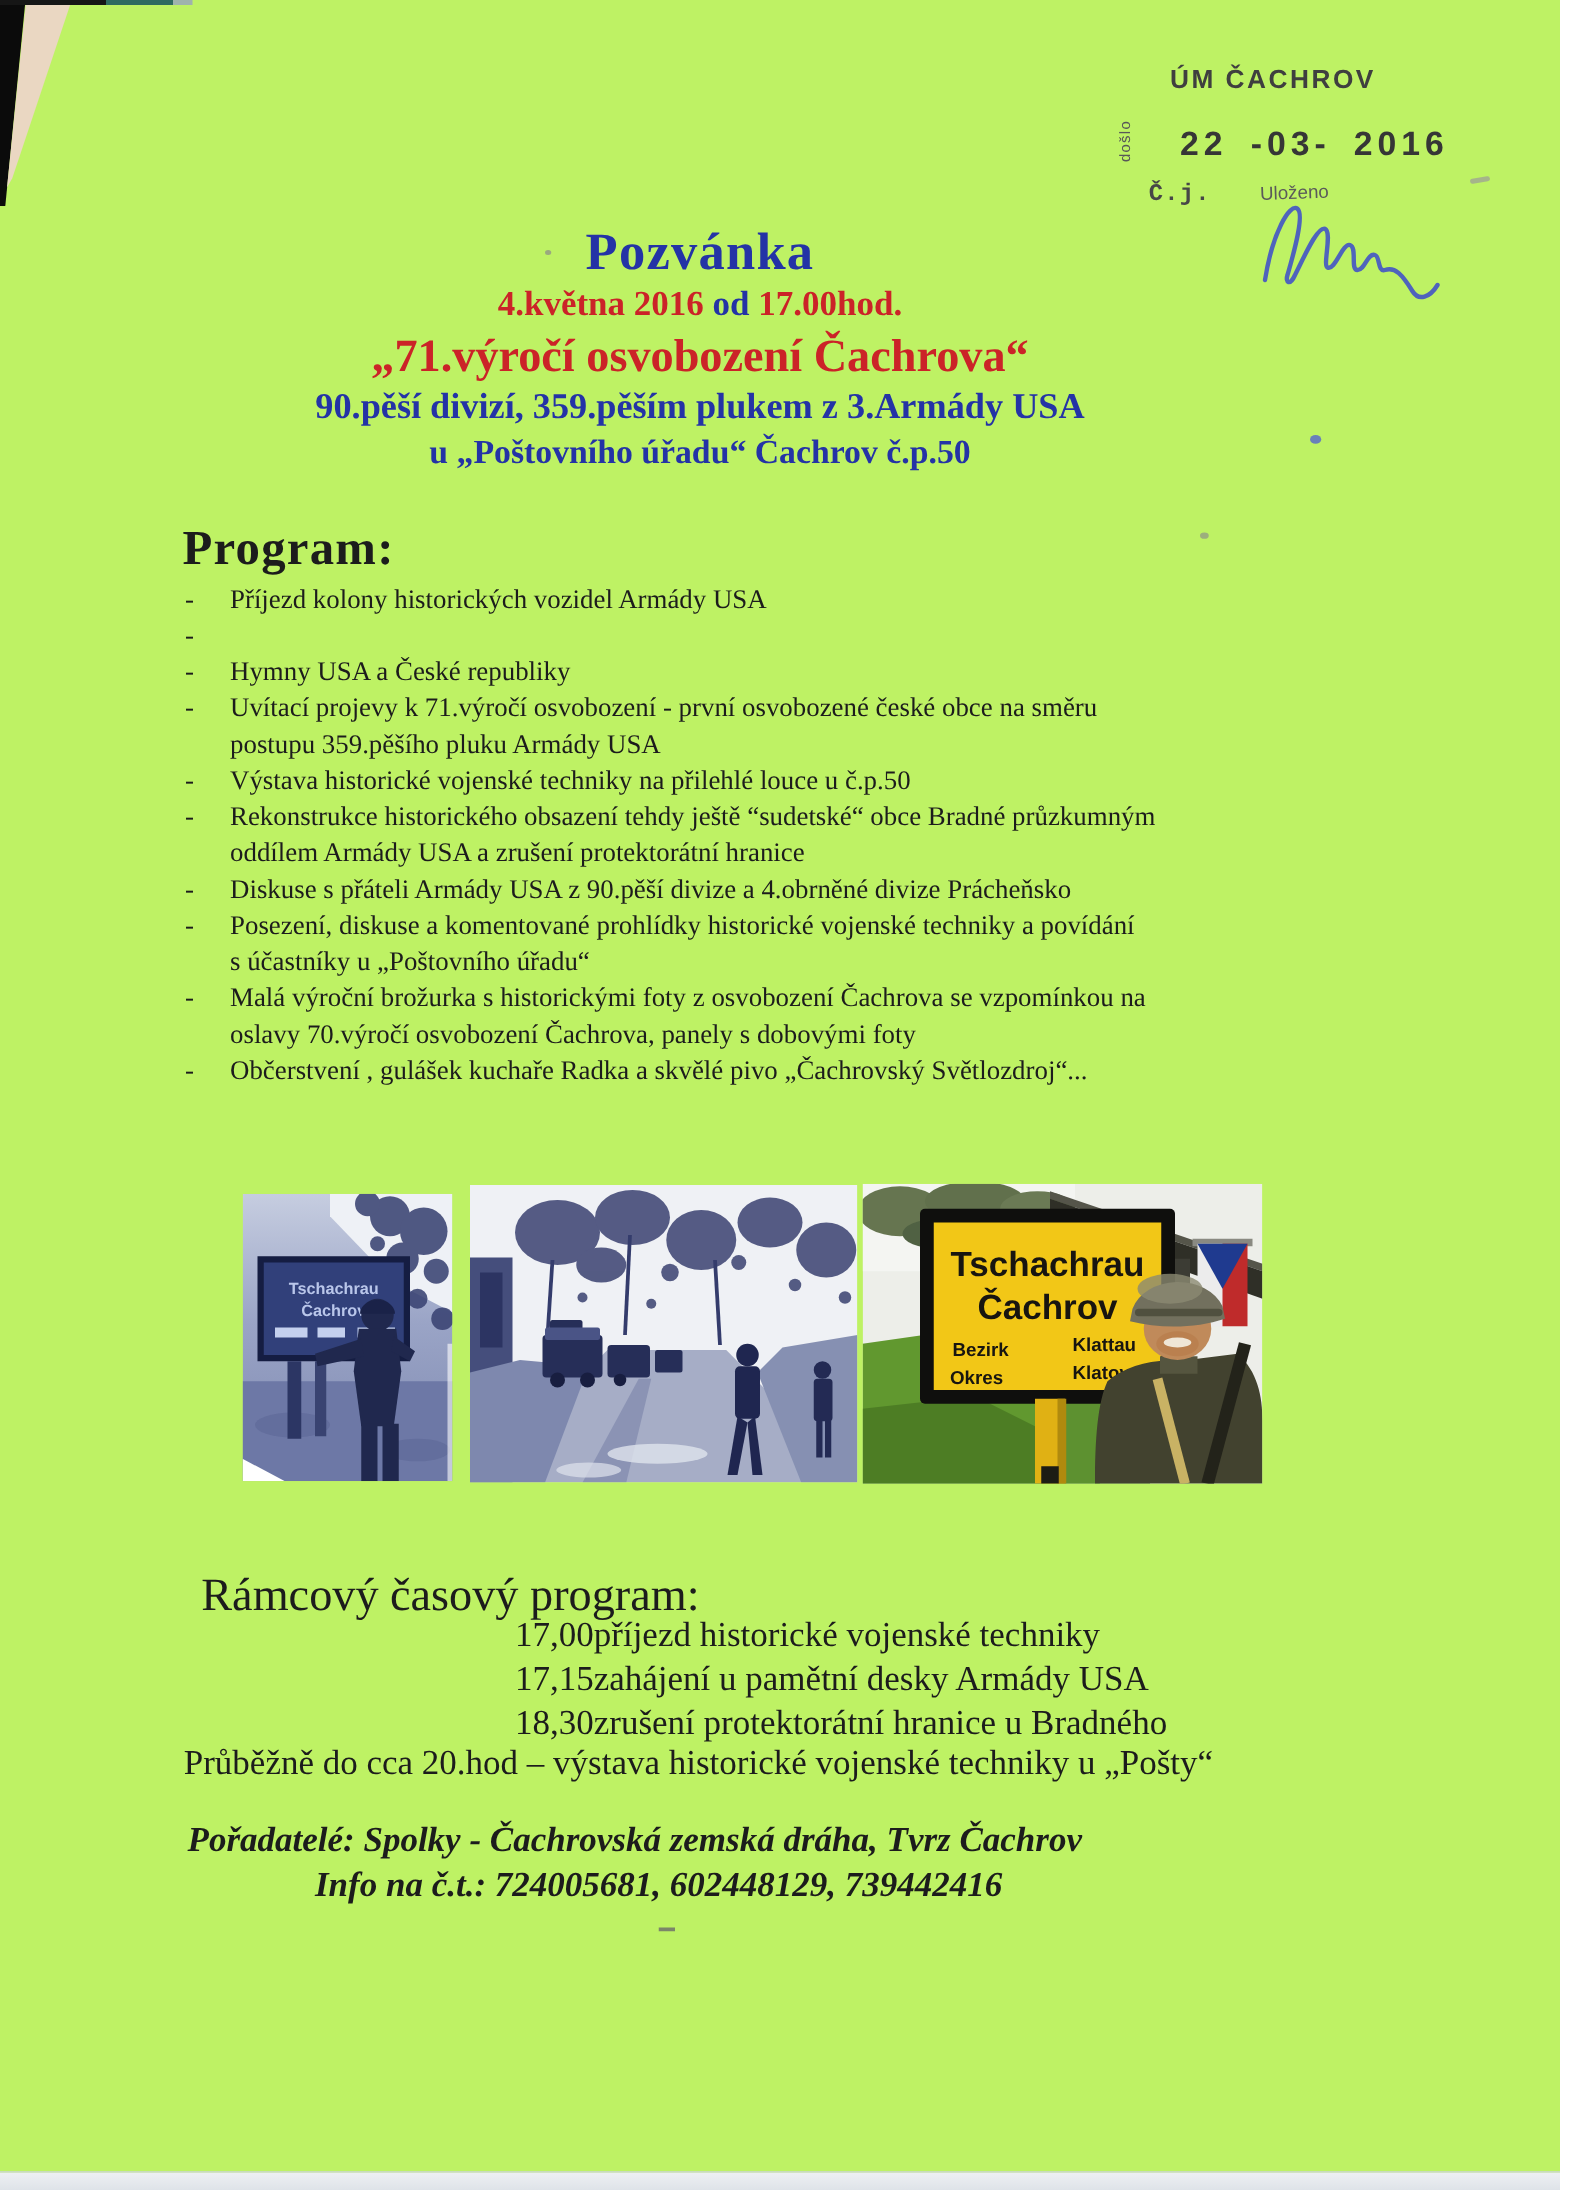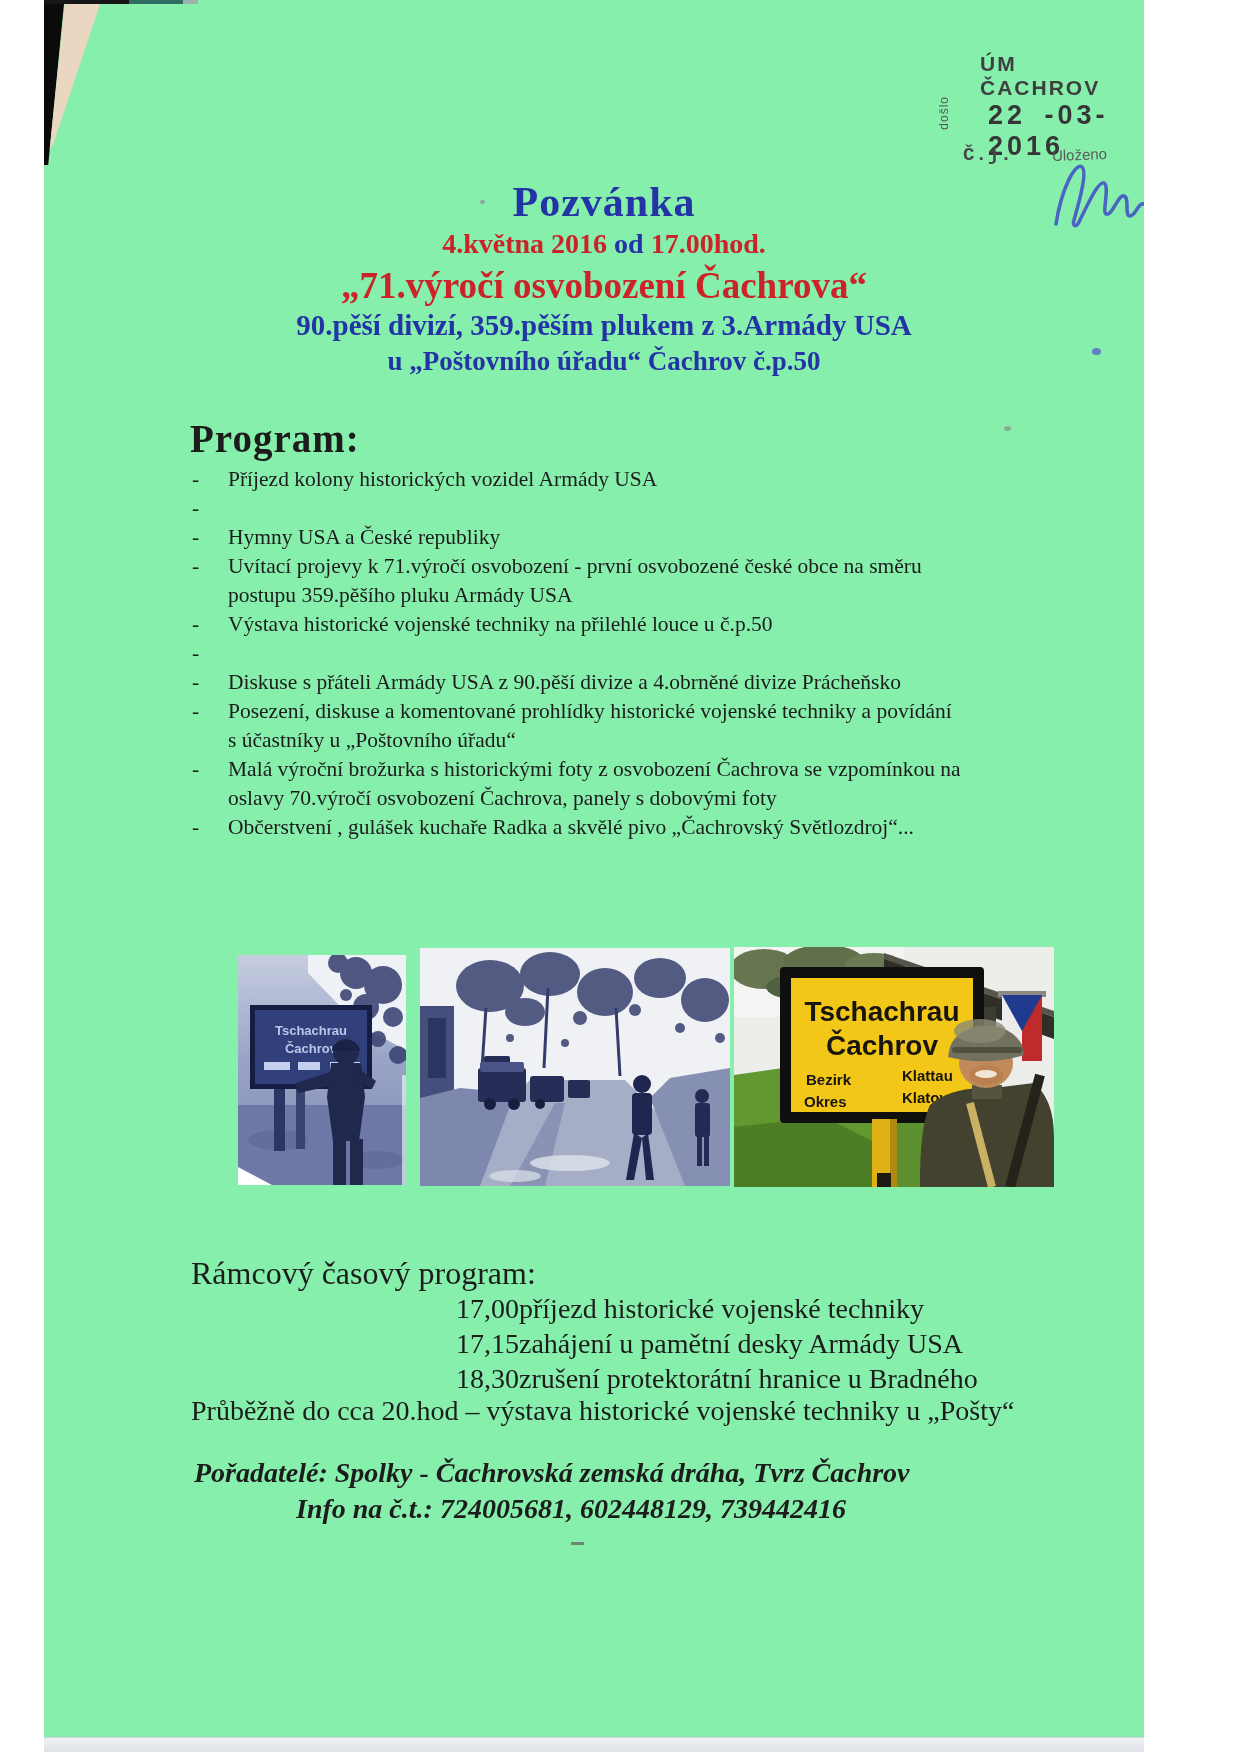--- a/index.html
+++ b/index.html
@@ -1,17 +1,17 @@
 <!DOCTYPE html>
 <html><head>
 <meta charset="utf-8">
 <style>
   html,body{margin:0;padding:0;background:#ffffff;}
-  .page{position:relative;width:1100px;height:1752px;background:#86efac;overflow:hidden;
-        font-family:"Liberation Serif",serif;color:#1c1c1c;margin-left:44px;}
+  .page{position:relative;width:1248px;height:1752px;background:#bef264;overflow:hidden;
+        font-family:"Liberation Serif",serif;color:#1c1c1c;}
   .abs{position:absolute;}
 
   
   .wedge-black{left:0;top:0;width:60px;height:165px;background:#0b0b0b;
                clip-path:polygon(0 0,34% 0,7% 100%,0 100%);}
   .wedge-tan{left:0;top:0;width:70px;height:150px;background:#ead7c2;
              clip-path:polygon(30% 0,82% 0,14% 95%,8% 100%);}
   .top-line{left:0;top:0;width:154px;height:4px;
             background:linear-gradient(90deg,#161616 0 55%,#2f6b60 55% 90%,#9fb3ad 90%);}
   .bottom-band{left:0;top:1737px;width:1256px;height:15px;border-top:1px solid #ccd3da;
@@ -45,21 +45,21 @@
   .pitem{display:flex;line-height:29px;}
   .pdash{flex:0 0 36px;}
   .pline{white-space:nowrap;}
   .pline:empty{display:none;}
 
   
   .photo{position:absolute;overflow:hidden;}
   .photo svg{display:block;}
 
   
-  .sched-heading{left:147px;top:1255px;font-size:32px;}
+  .sched-heading{left:161px;top:1255px;font-size:37px;}
   .sched-rows{left:215px;top:1291px;font-size:28px;}
   .srow{display:flex;line-height:35px;text-align:right;}
   .stime{flex:0 0 260px;}
   .sched-note{left:147px;top:1395px;font-size:28px;}
 
   
   .footer1{left:150px;top:1457px;font-size:28px;font-style:italic;font-weight:600;}
   .footer2{left:252px;top:1493px;font-size:28px;font-style:italic;font-weight:600;}
 </style>
 </head>
@@ -110,20 +110,21 @@
     <div class="pitem">
         <span class="pdash">-</span>
         <span class="ptext"><span class="pline">Uvítací projevy k 71.výročí osvobození - první osvobozené české obce na směru</span><div class="pline">postupu 359.pěšího pluku Armády USA</div></span>
       </div>
     <div class="pitem">
         <span class="pdash">-</span>
         <span class="ptext"><span class="pline">Výstava historické vojenské techniky na přilehlé louce u č.p.50</span></span>
       </div>
     <div class="pitem">
         <span class="pdash">-</span>
+        <span class="ptext"><span class="pline">Rekonstrukce historického obsazení tehdy ještě “sudetské“ obce Bradné průzkumným</span><div class="pline">oddílem Armády USA a zrušení protektorátní hranice</div></span>
       </div>
     <div class="pitem">
         <span class="pdash">-</span>
         <span class="ptext"><span class="pline">Diskuse s přáteli Armády USA z 90.pěší divize a 4.obrněné divize Prácheňsko</span></span>
       </div>
     <div class="pitem">
         <span class="pdash">-</span>
         <span class="ptext"><span class="pline">Posezení, diskuse a komentované prohlídky historické vojenské techniky a povídání</span><div class="pline">s účastníky u „Poštovního úřadu“</div></span>
       </div>
     <div class="pitem">

